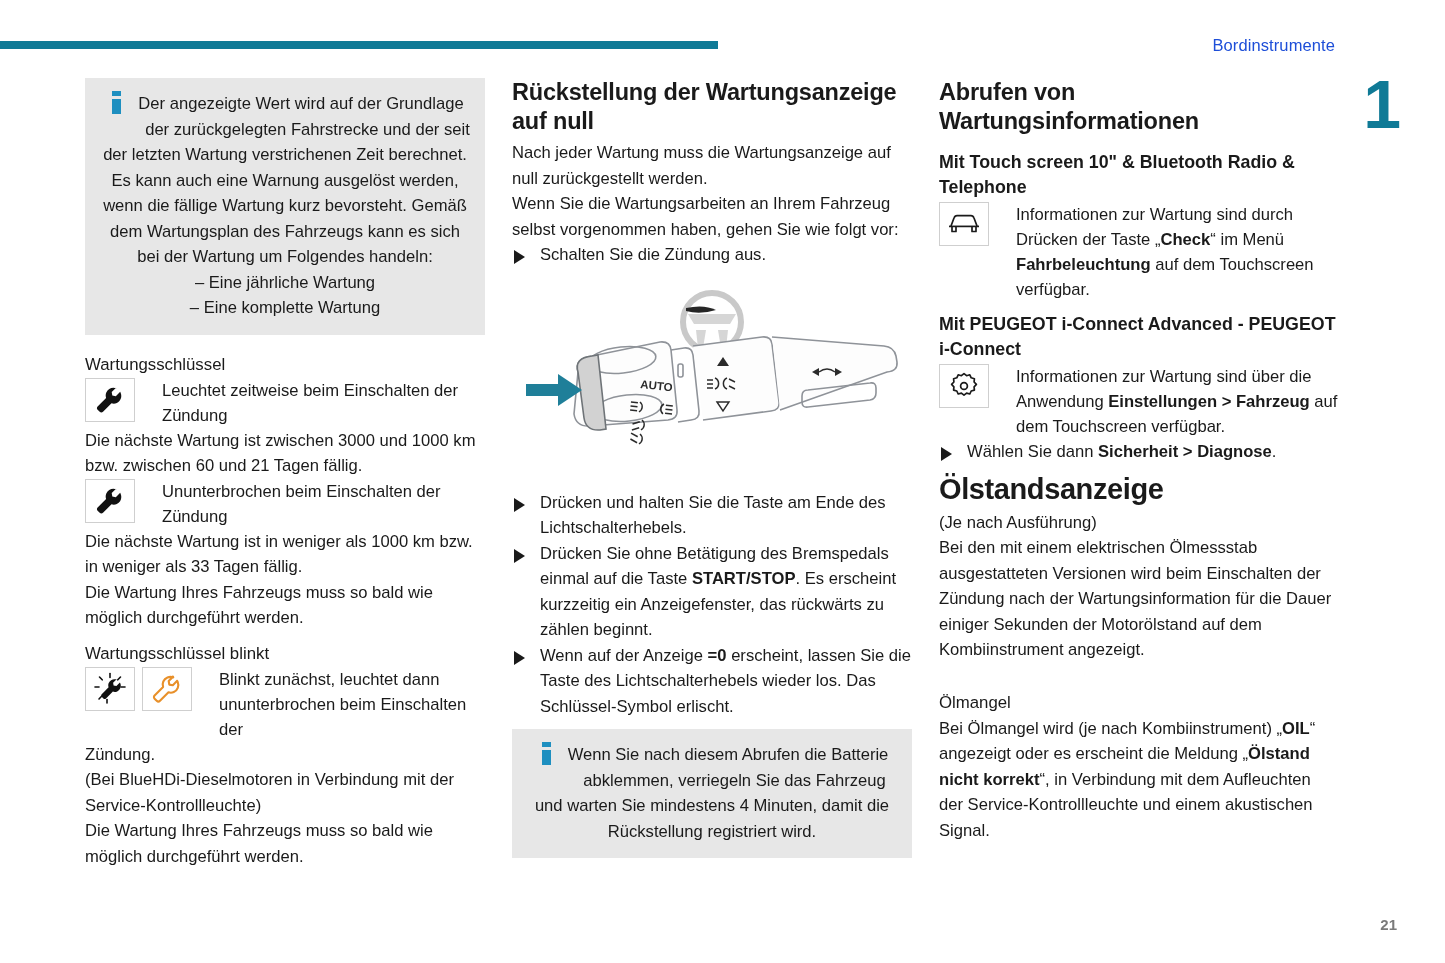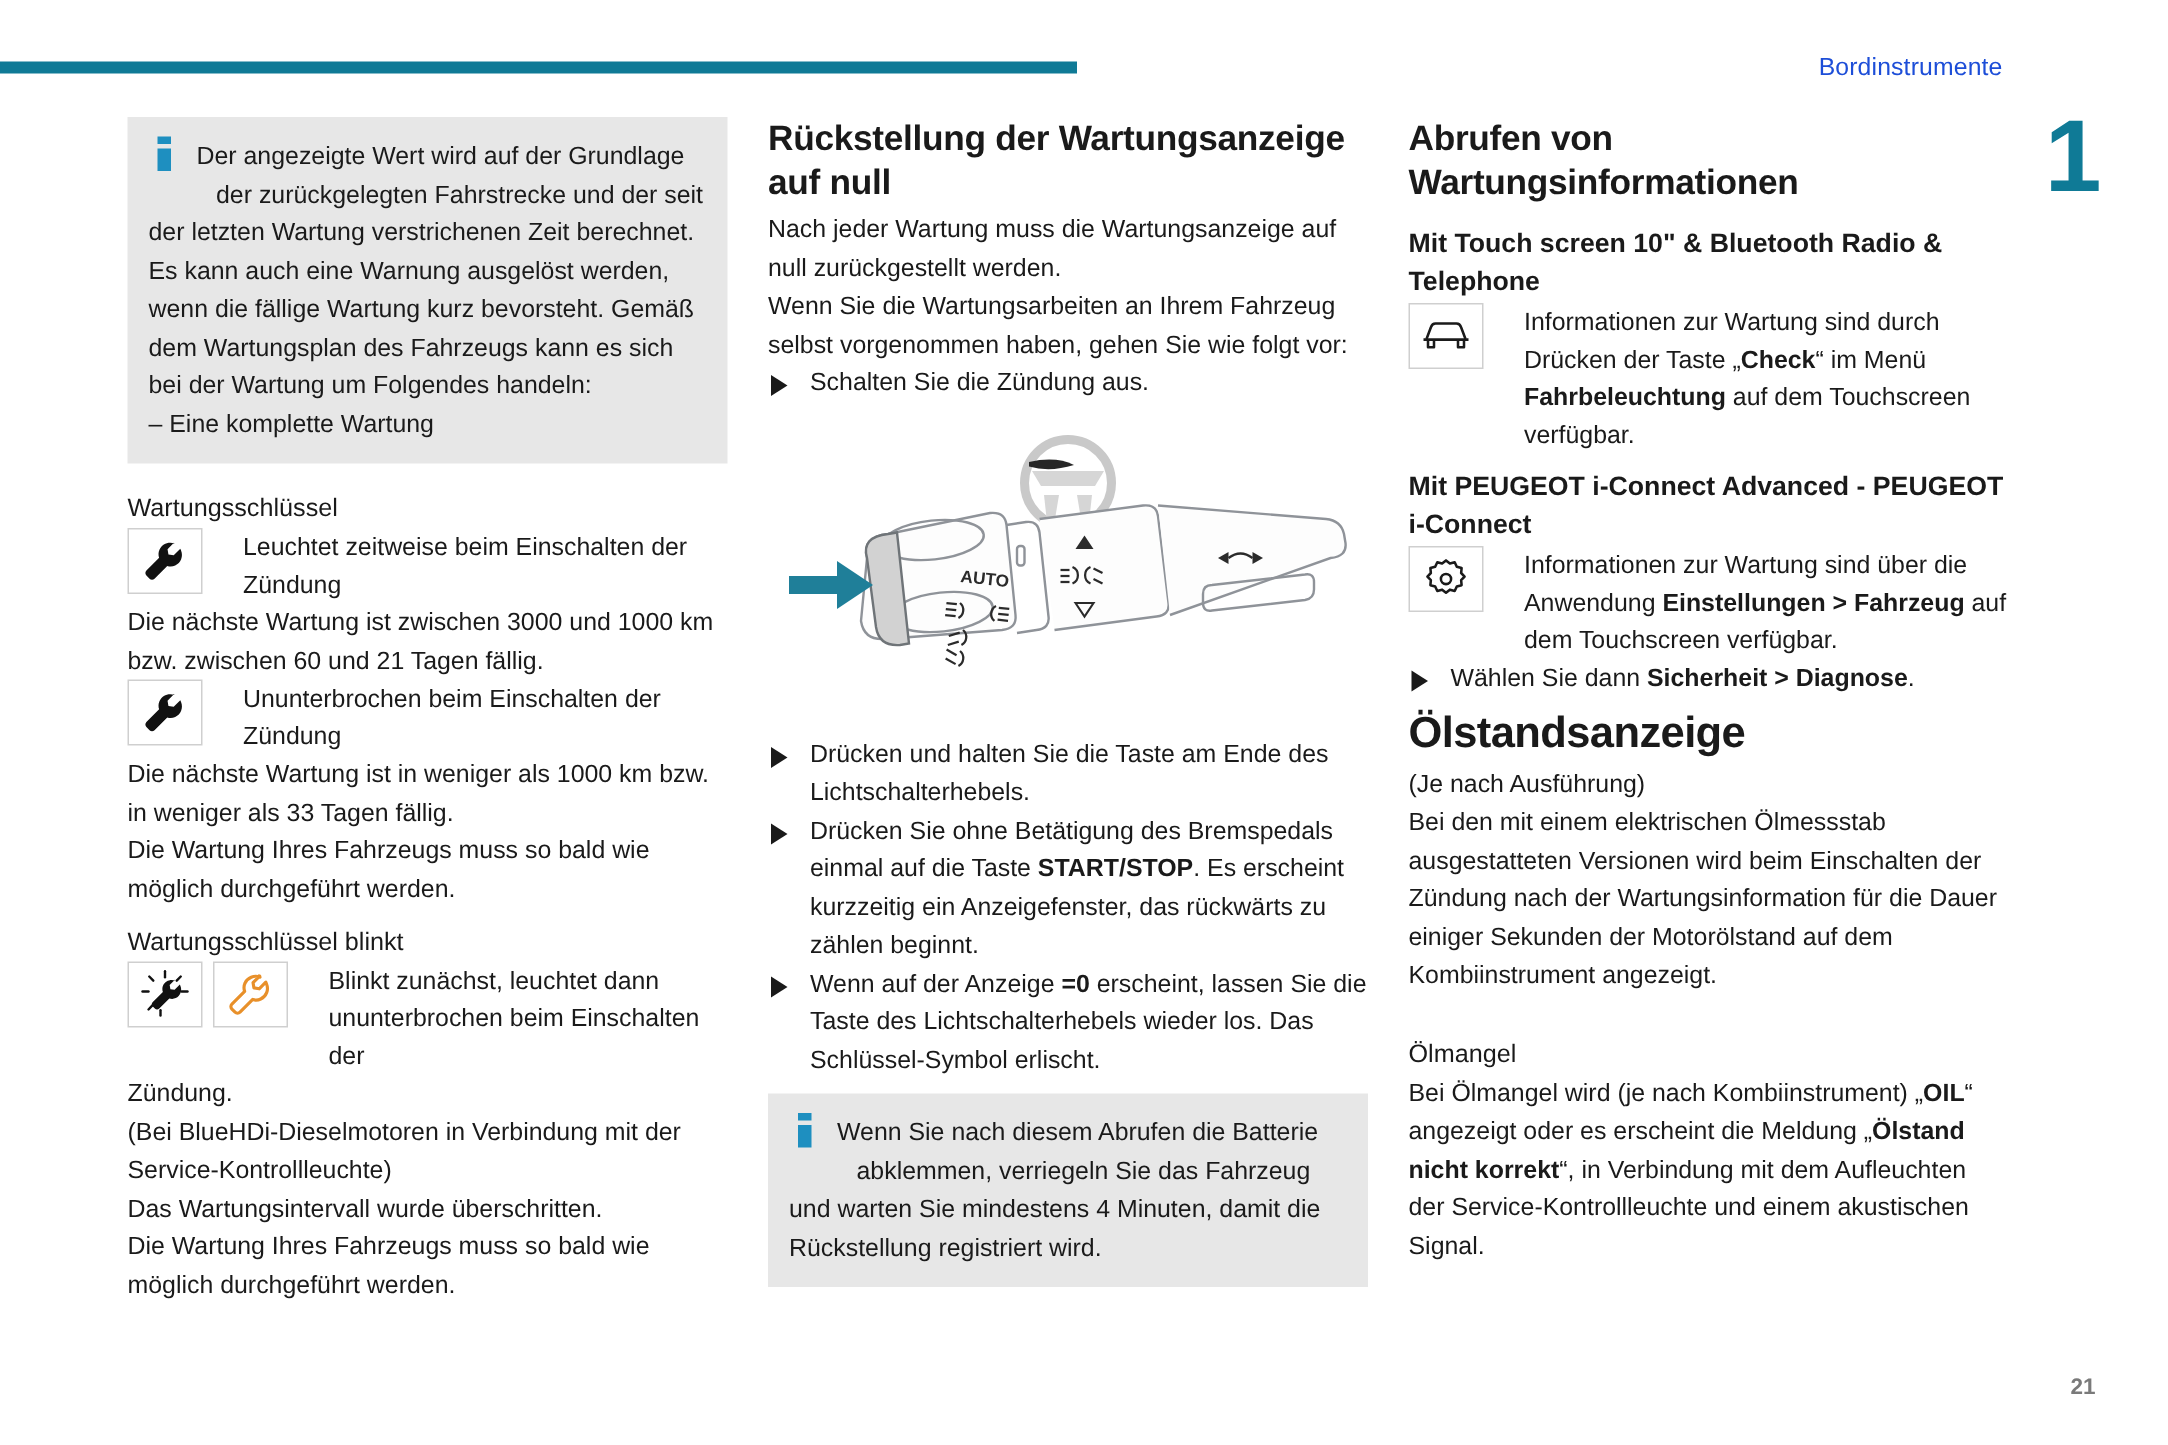--- a/index.html
+++ b/index.html
@@ -102,20 +102,21 @@
   }
   .sp-s { height: 10px; }
   .sp-m { height: 17px; }
   b { font-weight: bold; }
 
   
   .infobox {
     background: #e7e7e7;
     padding: 13px 14px 14px 14px;
     box-sizing: border-box;
+    text-align: center;
   }
   .infobox p {
     font-size: 16.6px;
     line-height: 25.5px;
   }
   .ii {
     display: inline-block;
     width: 9px;
     height: 23px;
     vertical-align: -5px;
@@ -191,20 +192,21 @@
 <div class="header-title">Bordinstrumente</div>
 <div class="chapter-num">1</div>
 <div class="page-num">21</div>
 
 <div class="cols">
 
   <div class="col">
 
     <div class="infobox">
       <p><span class="ii"></span><span>Der angezeigte Wert wird auf der Grundlage</span><br><span style="display:inline-block;width:45px"></span><span>der zurückgelegten Fahrstrecke und der seit</span><br><span>der letzten Wartung verstrichenen Zeit berechnet. Es kann auch eine Warnung ausgelöst werden, wenn die fällige Wartung kurz bevorsteht. Gemäß dem Wartungsplan des Fahrzeugs kann es sich bei der Wartung um Folgendes handeln:</span></p>
+      <p>–  Eine jährliche Wartung</p>
       <p>–  Eine komplette Wartung</p>
     </div>
 
     <div class="sp-m"></div>
 
     <div class="h3">Wartungsschlüssel</div>
 
     <div class="icon-row">
       <span class="iconbox">
         <svg width="32" height="32" viewBox="0 0 32 32" aria-hidden="true">
@@ -258,21 +260,20 @@
           </svg>
         </span>
       </div>
       <div class="txt">
         <p>Blinkt zunächst, leuchtet dann ununterbrochen beim Einschalten der</p>
       </div>
     </div>
 
     <p>Zündung.</p>
     <p>(Bei BlueHDi-Dieselmotoren in Verbindung mit der Service-Kontrollleuchte)</p>
-    <p>Das Wartungsintervall wurde überschritten.</p>
     <p>Die Wartung Ihres Fahrzeugs muss so bald wie möglich durchgeführt werden.</p>
   </div>
 
   <div class="col">
 
     <div class="h1">Rückstellung der Wartungsanzeige auf null</div>
     <p>Nach jeder Wartung muss die Wartungsanzeige auf null zurückgestellt werden.</p>
     <p>Wenn Sie die Wartungsarbeiten an Ihrem Fahrzeug selbst vorgenommen haben, gehen Sie wie folgt vor:</p>
     <p class="arrow-item">Schalten Sie die Zündung aus.</p>
 

